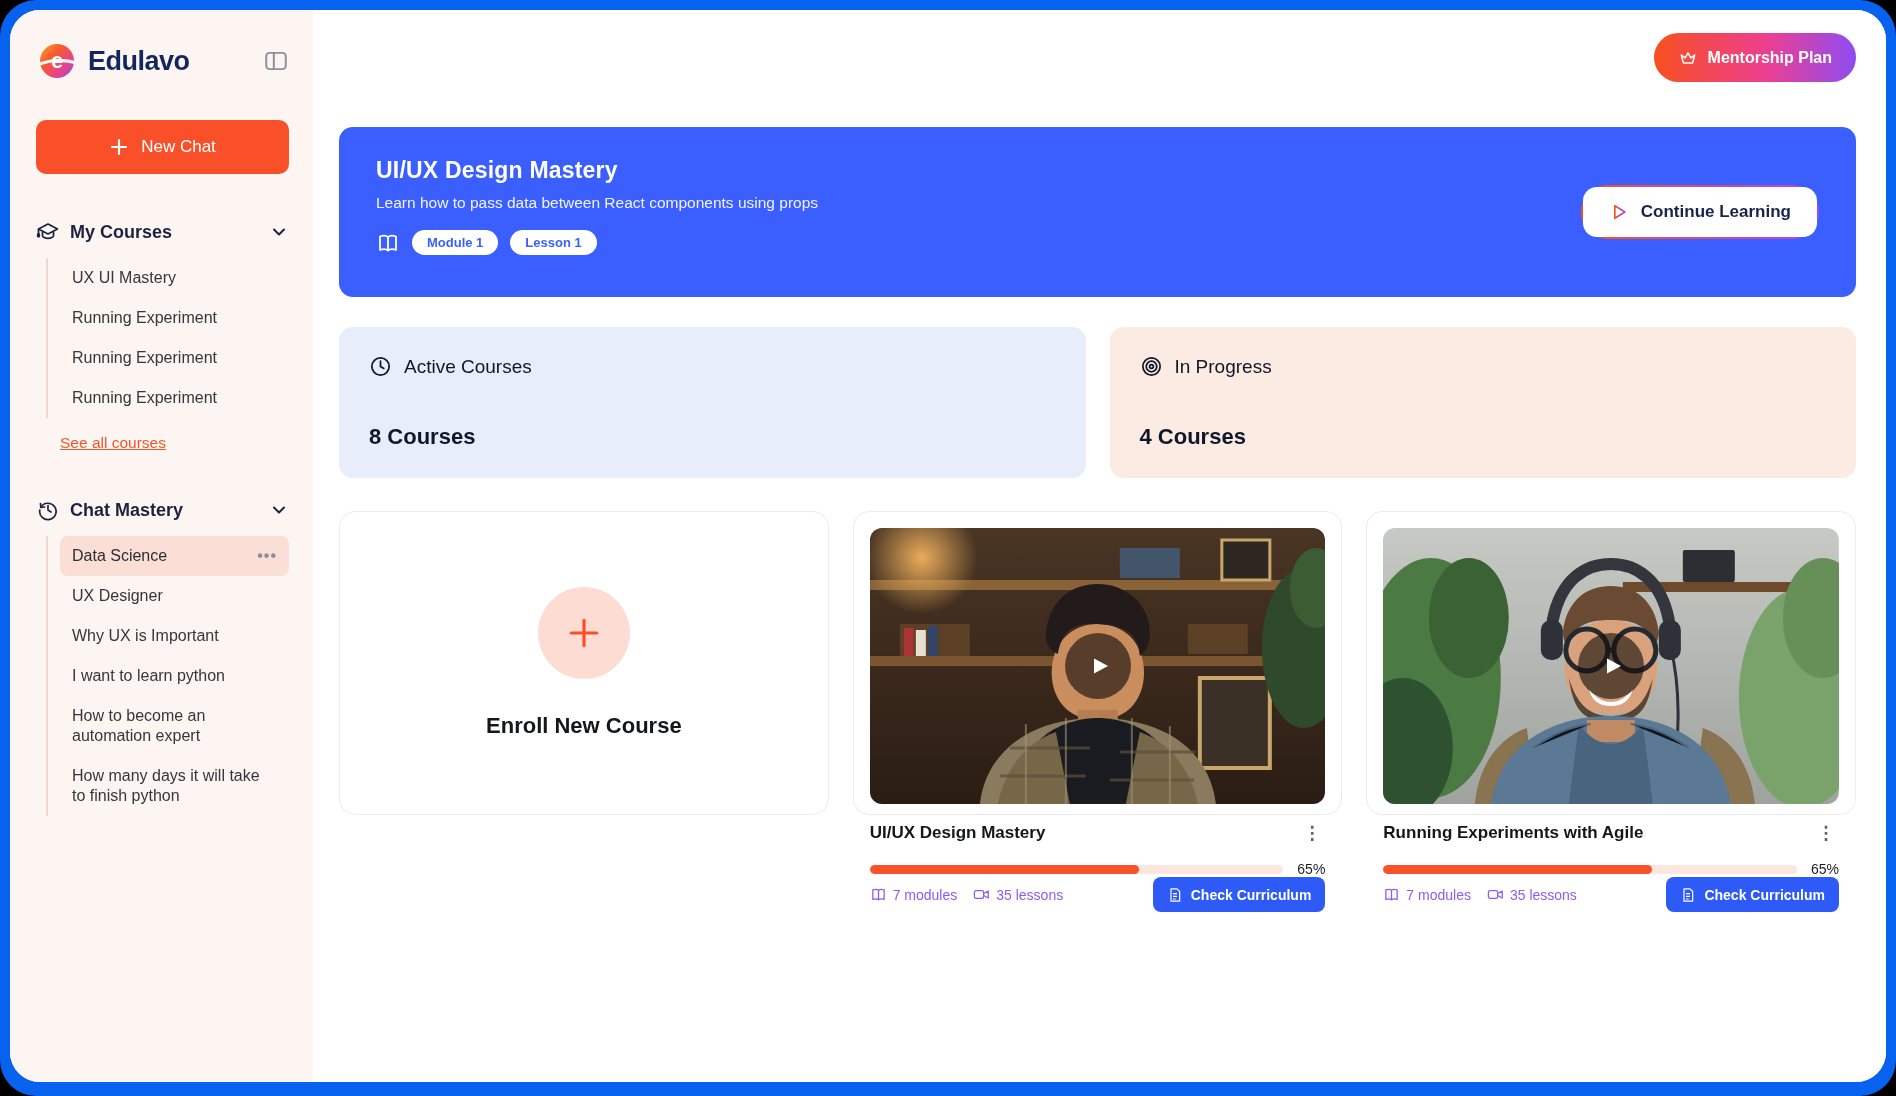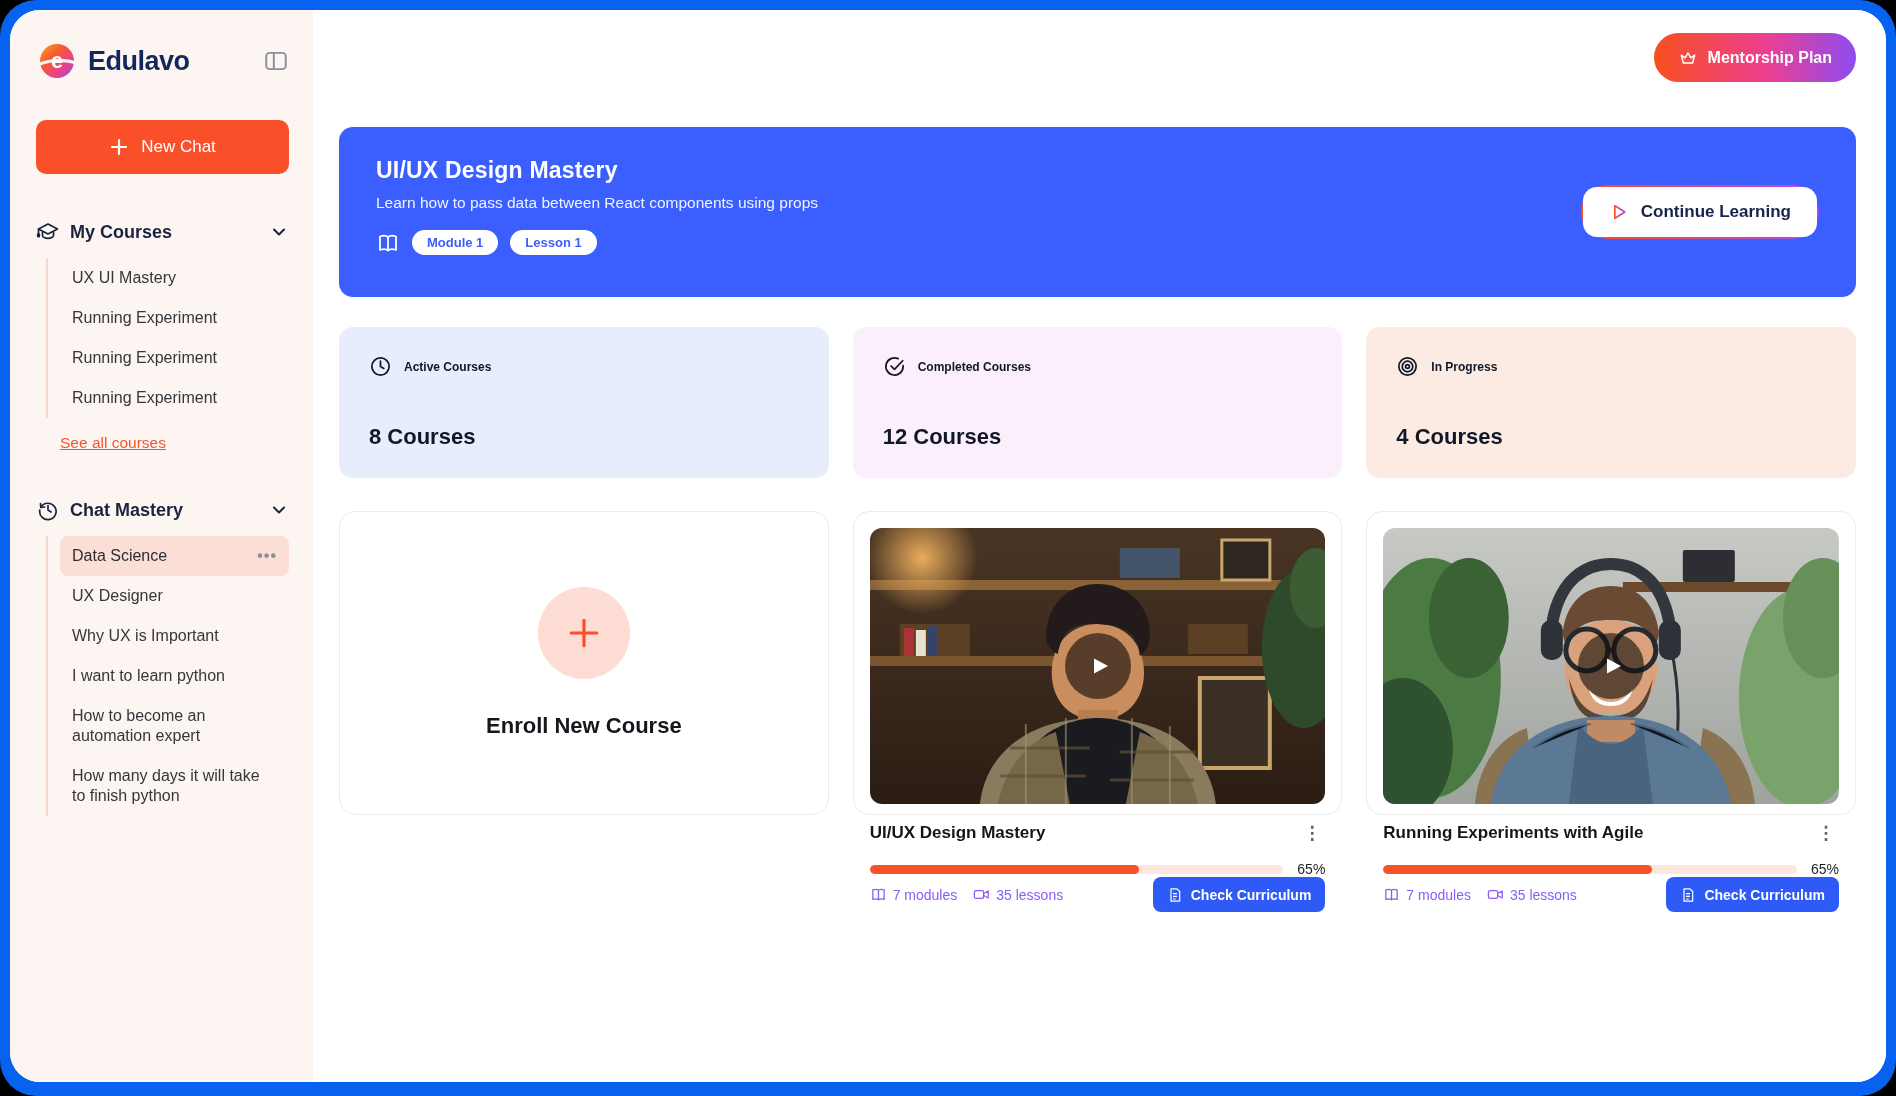--- a/index.html
+++ b/index.html
@@ -47,21 +47,21 @@
   .continue-btn svg { width:20px; height:20px; }
 
   
   .stats-row { margin-top:30px; display:flex; gap:24px; }
   .stat-card { flex:1; height:151px; border-radius:14px; padding:28px 30px; display:flex; flex-direction:column; }
   .stat-card.c0 { background:#E8EDFB; }
   .stat-card.c1 { background:#FAEFFA; }
   .stat-card.c2 { background:#FBEBE2; }
   .stat-top { display:flex; align-items:center; gap:12px; color:#0F1728; }
   .stat-top .st-icon { width:23px; height:23px; color:#0F1728; }
-  .stat-label { font-size:12px; font-weight:700; }
+  .stat-label { font-size:19px; font-weight:400; }
   .stat-value { margin-top:auto; font-size:22px; font-weight:700; color:#0F1728; }
 
   
   .cards-row { margin-top:33px; display:flex; gap:24px; }
   .course-card { flex:1; height:304px; background:#fff; border:1px solid #ECECEC; border-radius:16px; padding:16px; display:flex; flex-direction:column; }
   .enroll-card { align-items:center; justify-content:center; cursor:pointer; }
   .enroll-circle { width:92px; height:92px; border-radius:50%; background:#FCDCD3; display:flex; align-items:center; justify-content:center; }
   .enroll-circle svg { width:38px; height:38px; color:#F9502A; }
   .enroll-label { margin-top:34px; font-size:22px; font-weight:600; color:#15171c; }
 
@@ -212,30 +212,20 @@
       <section class="stats-row">
         <div class="stat-card c0">
           <div class="stat-top">
             <svg class="st-icon" viewBox="0 0 24 24" fill="none" stroke="currentColor" stroke-width="1.8" stroke-linecap="round">
                 <circle cx="12" cy="12" r="9"></circle>
                 <path d="M12 6.5V12l3.5 2"></path>
               </svg>
             <span class="stat-label">Active Courses</span>
           </div>
           <div class="stat-value">8 Courses</div>
-        </div>
-        <div class="stat-card c1">
-          <div class="stat-top">
-            <svg class="st-icon" viewBox="0 0 24 24" fill="none" stroke="currentColor" stroke-width="1.8" stroke-linecap="round" stroke-linejoin="round">
-                <path d="M21 11.2V12a9 9 0 1 1-5.2-8.2"></path>
-                <path d="M8.5 11.5 12 15l8.5-9"></path>
-              </svg>
-            <span class="stat-label">Completed Courses</span>
-          </div>
-          <div class="stat-value">12 Courses</div>
         </div>
         <div class="stat-card c2">
           <div class="stat-top">
             <svg class="st-icon" viewBox="0 0 24 24" fill="none" stroke="currentColor" stroke-width="1.8">
                 <circle cx="12" cy="12" r="9"></circle>
                 <circle cx="12" cy="12" r="5.5"></circle>
                 <circle cx="12" cy="12" r="2"></circle>
               </svg>
             <span class="stat-label">In Progress</span>
           </div>

